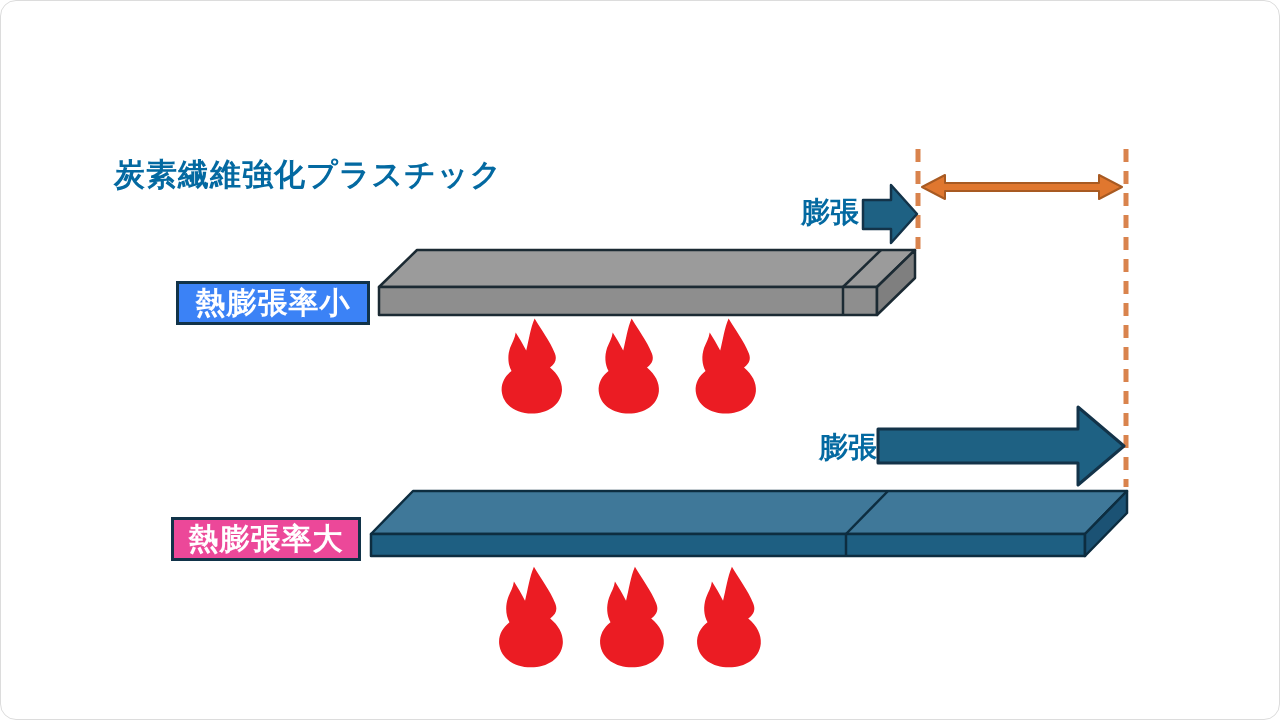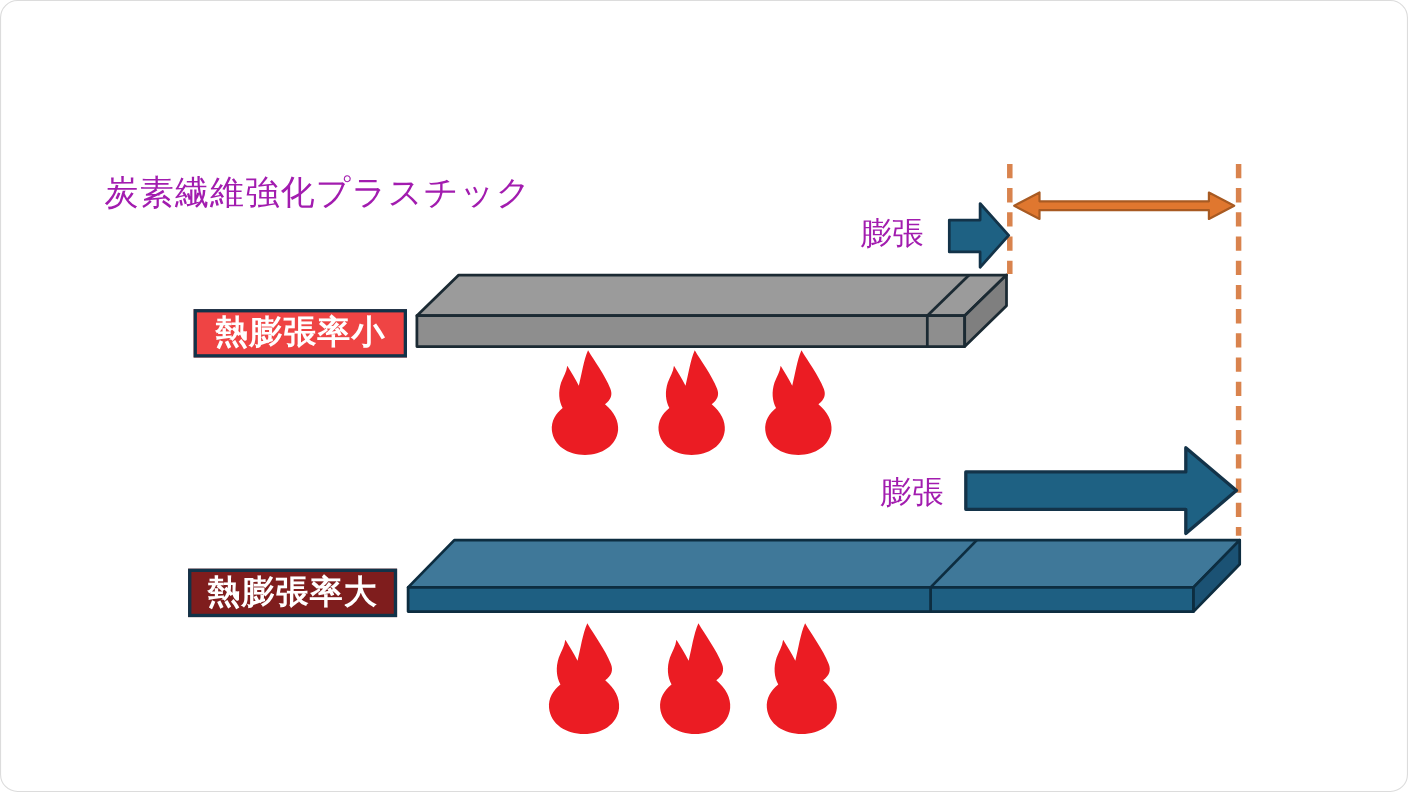--- a/index.html
+++ b/index.html
@@ -7,21 +7,21 @@
     position:relative;
     width:1278px;height:718px;
     background:#ffffff;
     border:1px solid #dcdcdc;
     border-radius:16px;
     overflow:hidden;
     font-family:"Liberation Sans","DejaVu Sans",sans-serif;
     color:#0d0d0d;
   }
   .abs{position:absolute;}
-  .txt{font-weight:400;color:#a21caf;white-space:nowrap;}
+  .txt{font-weight:700;color:#0369a1;white-space:nowrap;margin-left:19px;}
   .subtitle{left:94px;top:153px;font-size:31px;letter-spacing:1px;}
   .cfrp-title{left:186px;top:204px;font-size:55px;letter-spacing:1px;}
   .steel-title{left:202px;top:436px;font-size:57px;letter-spacing:2px;}
   .badge{
     height:38px;
     border:3px solid #113349;
     color:#ffffff;
     font-size:30px;font-weight:800;
     text-align:center;line-height:38px;
     letter-spacing:1px;
@@ -92,23 +92,23 @@
     <g fill="#eb1c23">
       <use href="#flame" x="490" y="564" width="74" height="104"></use>
       <use href="#flame" x="591" y="564" width="74" height="104"></use>
       <use href="#flame" x="688" y="564" width="74" height="104"></use>
     </g>
   </svg>
 
   <div class="abs txt subtitle">炭素繊維強化プラスチック</div>
 
 
-  <div class="abs badge badge-cfrp" style="background:#ef4444;">熱膨張率小</div>
+  <div class="abs badge badge-cfrp" style="background:#3b82f6;">熱膨張率小</div>
 
 
-  <div class="abs badge badge-steel" style="background:#7f1d1d;">熱膨張率大</div>
+  <div class="abs badge badge-steel" style="background:#ec4899;">熱膨張率大</div>
 
 
   <div class="abs txt exp-top">膨張</div>
 
   <div class="abs txt exp-bottom">膨張</div>
 
 </div>
 
 </body></html>

